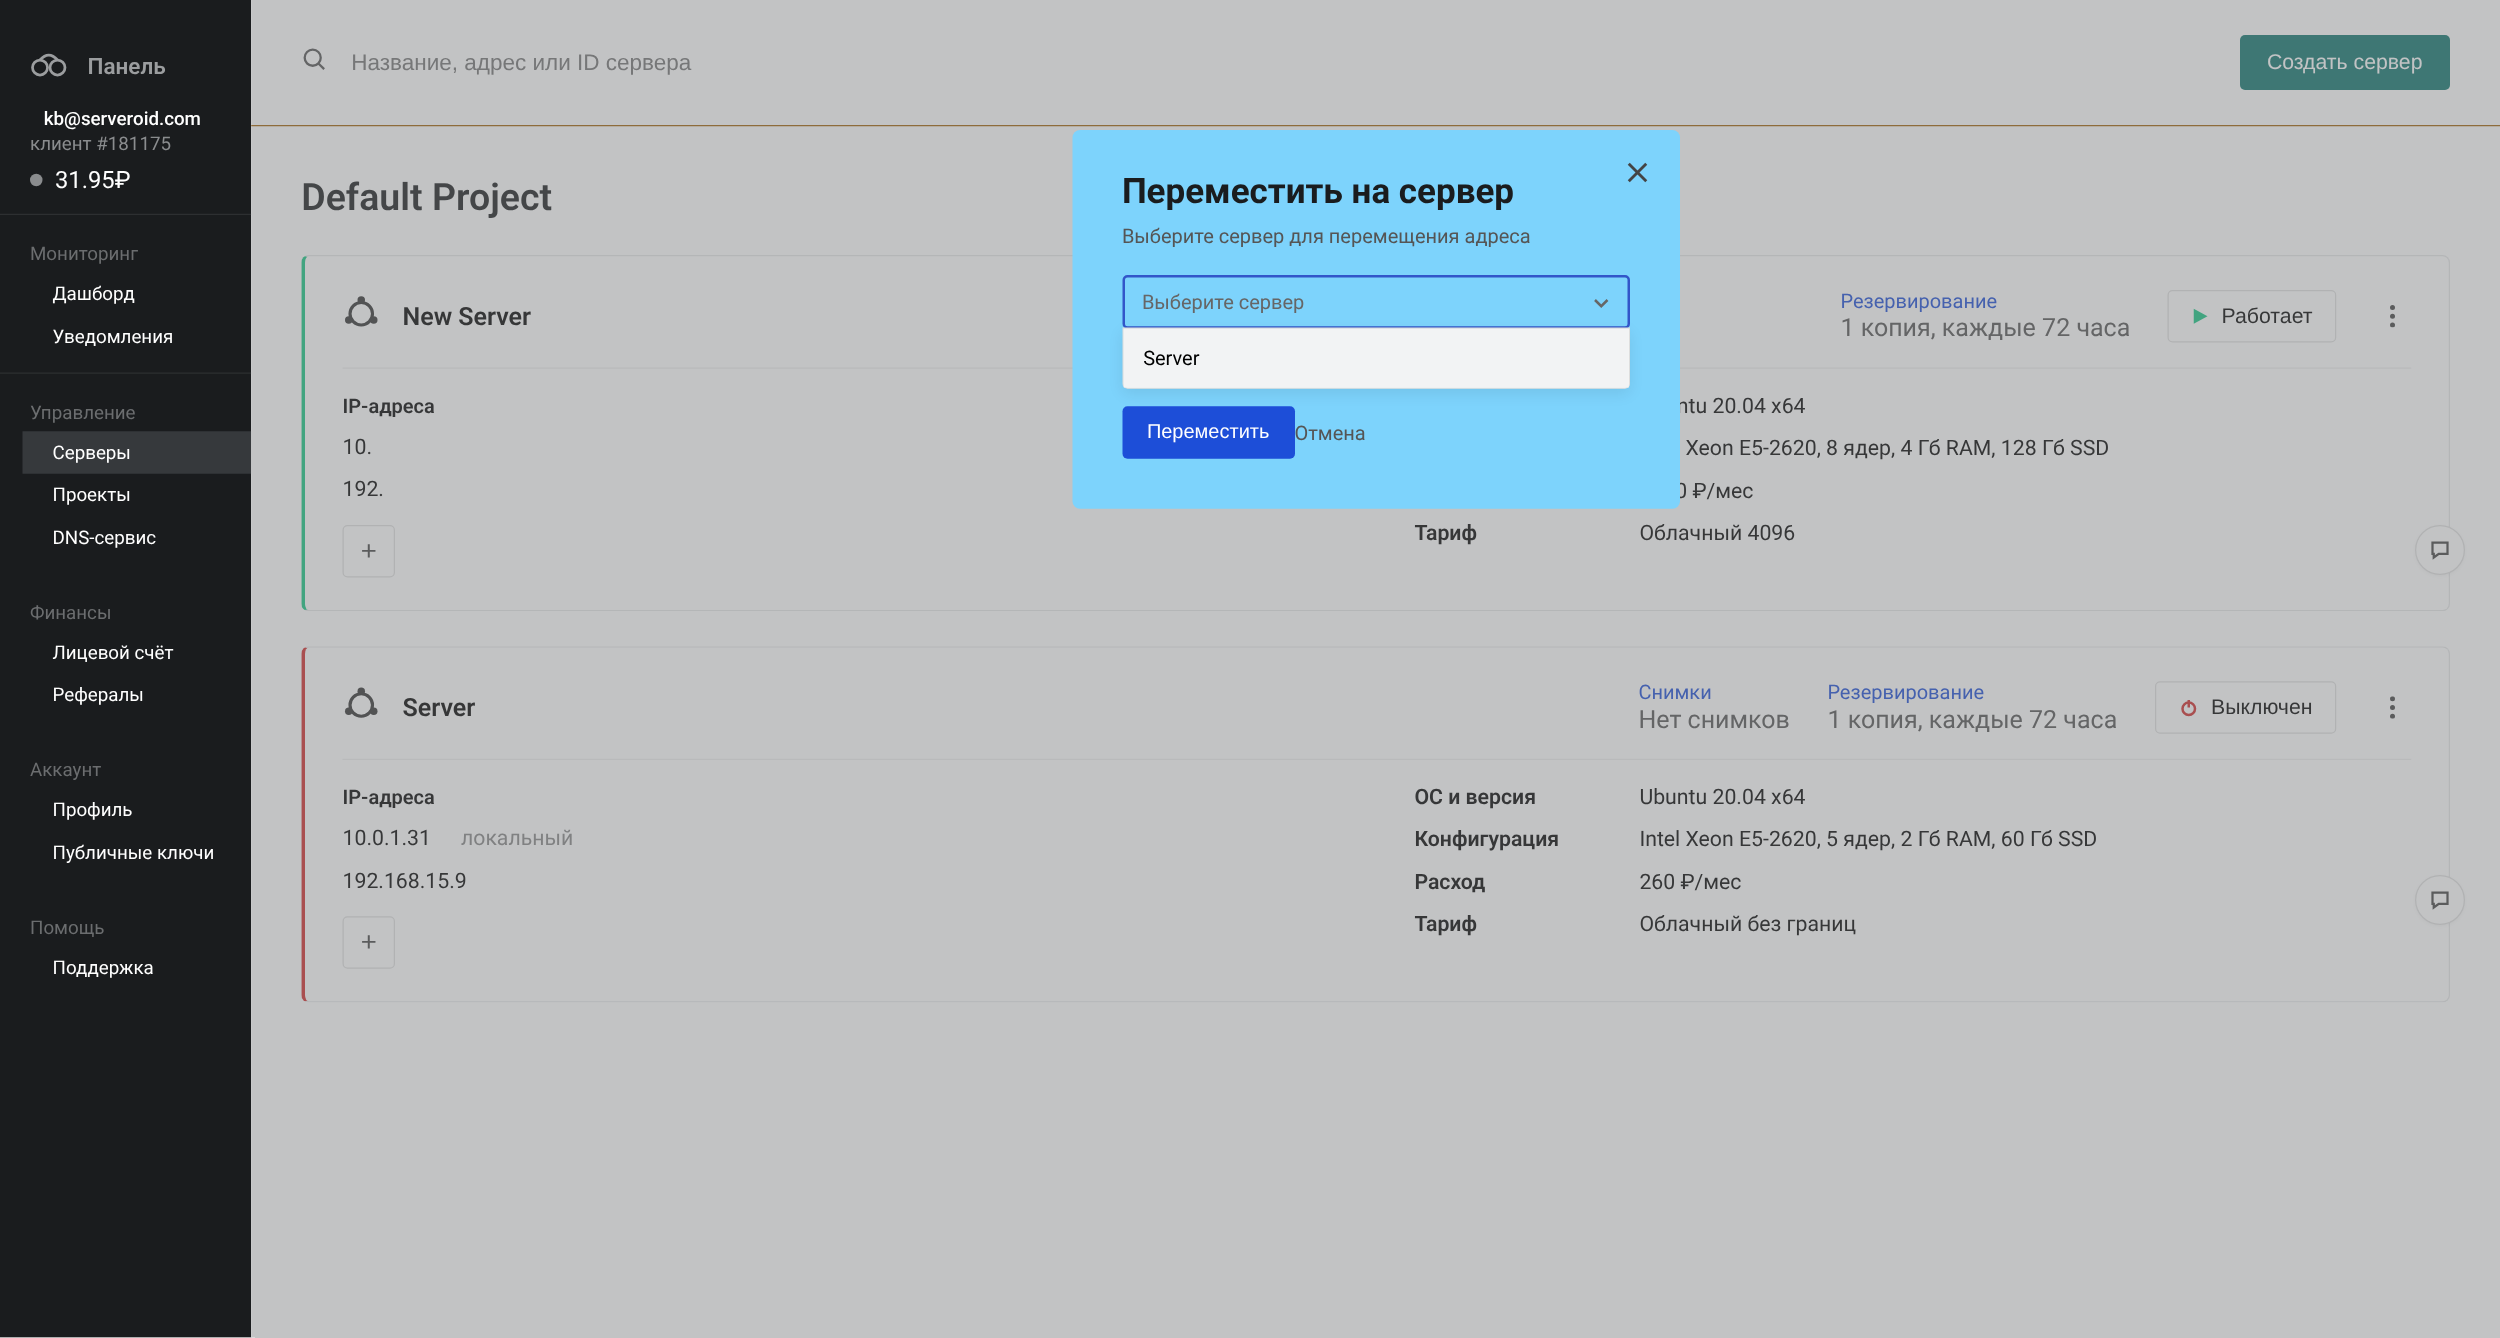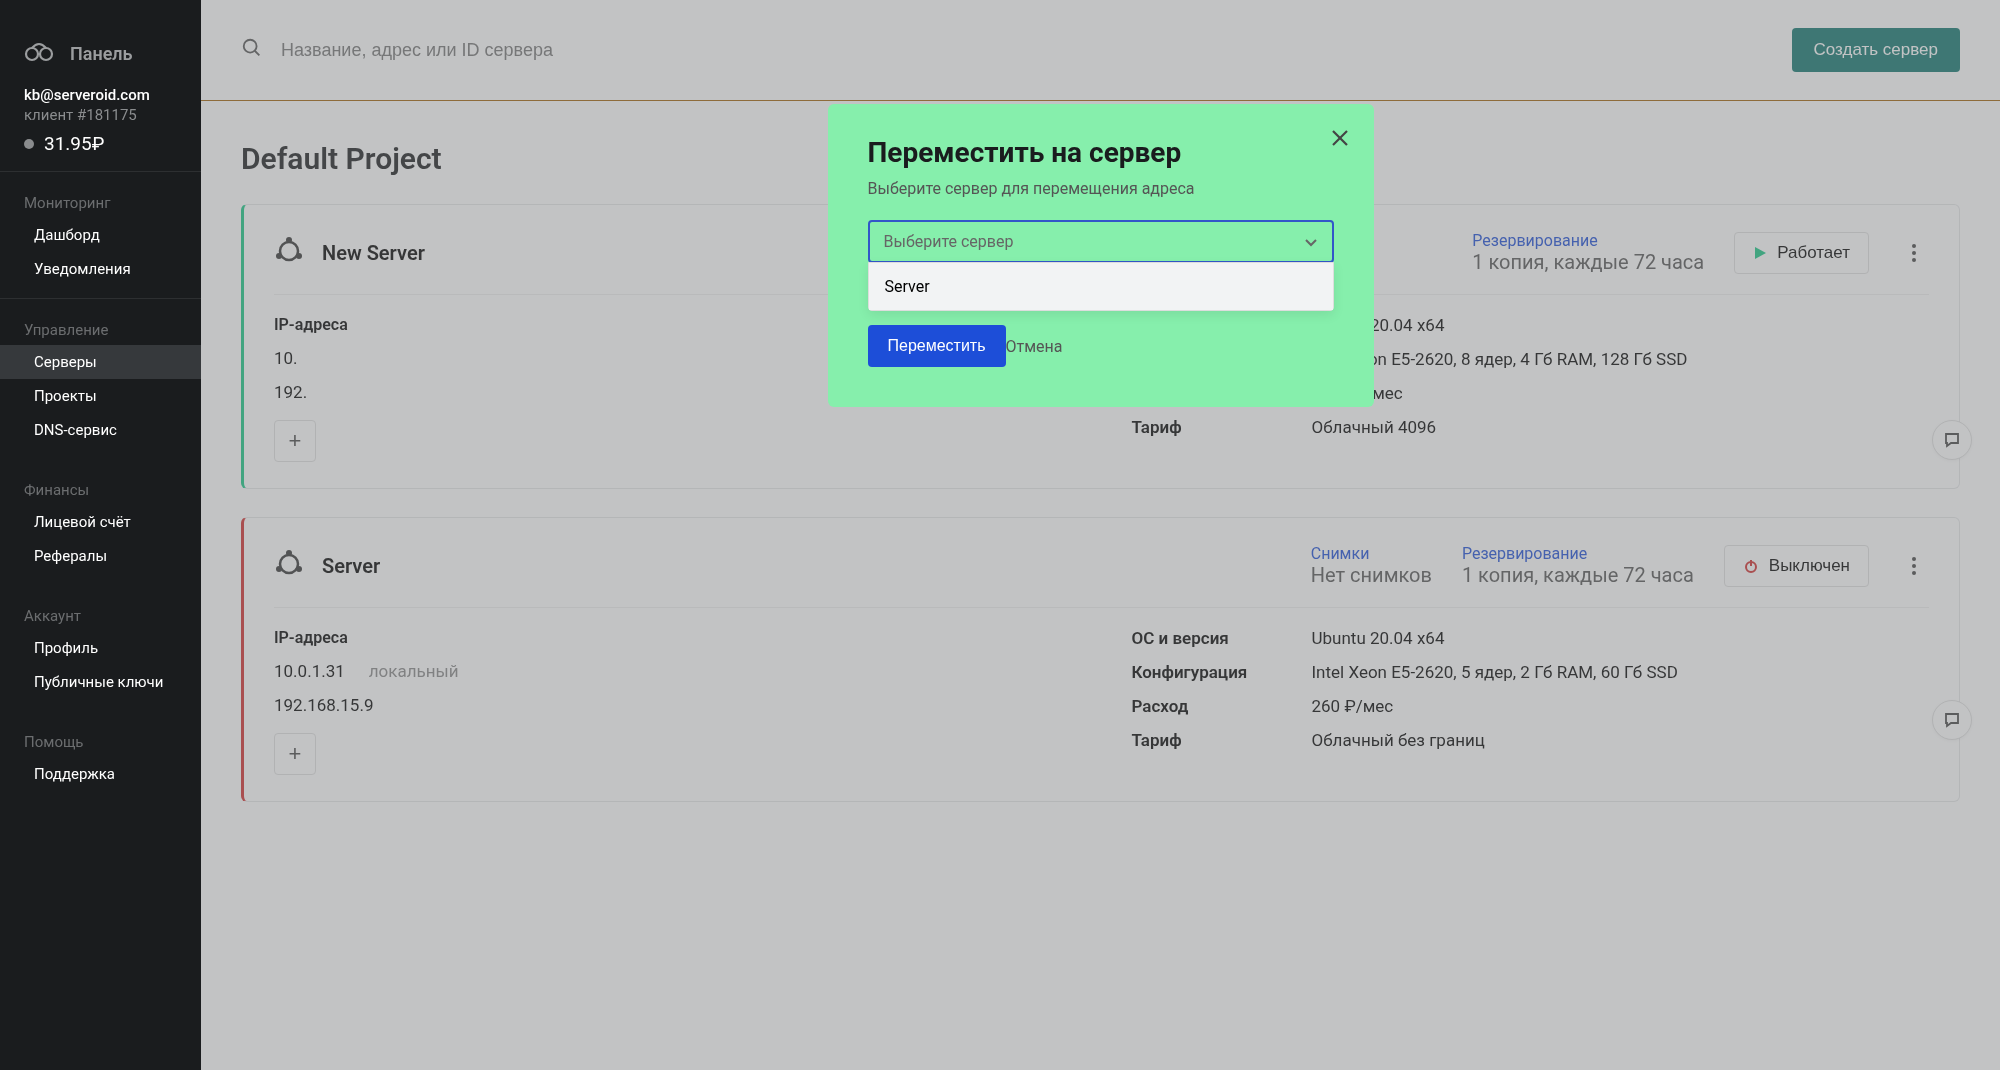--- a/index.html
+++ b/index.html
@@ -5,30 +5,30 @@
 * { margin: 0; padding: 0; box-sizing: border-box; }
 body { font-family: -apple-system, BlinkMacSystemFont, 'Segoe UI', Roboto, sans-serif; background: #fff; overflow: hidden; }
 .app { display: flex; height: 1070px; width: 2000px; position: relative; }
 
 
 .sidebar { width: 201px; background: #1a1c1e; color: #fff; display: flex; flex-direction: column; }
 .sidebar-header { padding: 40px 20px 20px 24px; display: flex; align-items: center; gap: 16px; }
 .logo { width: 30px; height: 22px; }
 .panel-title { color: #9b9d9f; font-size: 18px; font-weight: 600; }
 .user-block { padding: 0 24px 16px 24px; }
-.user-email { font-size: 15px; color: #fff; font-weight: 500; }
+.user-email { font-size: 15px; color: #fff; font-weight: 500; margin-left: 11px; }
 .user-id { font-size: 15px; color: #8a8c8e; margin-top: 2px; }
 .balance { display: flex; align-items: center; gap: 10px; margin-top: 8px; font-size: 19px; }
 .balance-dot { width: 10px; height: 10px; border-radius: 50%; background: #8a8c8e; }
 
 .nav-section { padding: 12px 0; }
 .nav-section-first { border-top: 1px solid #2d2f31; border-bottom: 1px solid #2d2f31; }
 .nav-section + .nav-section { }
 .nav-heading { padding: 10px 24px 6px 24px; color: #6b6d6f; font-size: 15px; }
-.nav-item { padding: 8px 34px; color: #fff; font-size: 15px; cursor: pointer; }
+.nav-item { padding: 8px 24px; color: #fff; font-size: 15px; cursor: pointer; margin-left: 18px; }
 .nav-item.active { background: #36393c; }
 
 
 .main { flex: 1; background: #fff; position: relative; display: flex; flex-direction: column; }
 .topbar { display: flex; align-items: center; padding: 28px 40px 28px 40px; gap: 20px; border-bottom: 1px solid #a16207; }
 .search-wrap { flex: 1; display: flex; align-items: center; gap: 18px; }
 .search-icon { width: 22px; height: 22px; color: #555; }
 .search-input { border: none; outline: none; font-size: 18px; color: #888; flex: 1; background: transparent; }
 .create-btn { background: #0f766e; color: #fff; border: none; padding: 12px 22px; font-size: 17px; font-weight: 500; border-radius: 4px; cursor: pointer; }
 
@@ -57,21 +57,21 @@
 .ip-label { font-size: 16px; font-weight: 600; }
 .ip-row { display: flex; gap: 24px; margin-top: 14px; font-size: 17px; }
 .ip-type { color: #888; }
 .add-btn { border: 1px solid #e0e0e0; border-radius: 4px; width: 42px; height: 42px; display: flex; align-items: center; justify-content: center; margin-top: 18px; cursor: pointer; font-size: 22px; color: #444; background:#fff; }
 
 .spec-row { display: flex; gap: 30px; margin-bottom: 14px; font-size: 17px; }
 .spec-key { width: 150px; font-weight: 600; }
 
 
 .overlay { position: absolute; inset: 0; background: rgba(120,122,124,0.45); display: flex; align-items: flex-start; justify-content: center; padding-top: 104px; z-index: 10; }
-.modal { width: 546px; background: #86efac; border-radius: 6px; padding: 32px 40px 40px 40px; position: relative; }
+.modal { width: 486px; background: #7dd3fc; border-radius: 6px; padding: 32px 40px 40px 40px; position: relative; }
 .modal-close { position: absolute; top: 22px; right: 22px; width: 24px; height: 24px; cursor: pointer; color: #444; }
 .modal-title { font-size: 28px; font-weight: 700; color: #1a1c1e; }
 .modal-sub { font-size: 16px; color: #555; margin-top: 10px; }
 .select-wrap { position: relative; margin-top: 22px; }
 .select-box { border: 2px solid #3256c9; border-radius: 4px; padding: 10px 14px; display: flex; align-items: center; justify-content: space-between; cursor: pointer; font-size: 16px; color: #666; }
 .chev { width: 14px; height: 14px; color: #666; }
 .dropdown { position: absolute; top: 100%; left: 0; right: 0; background: #fff; border: 1px solid #ddd; border-radius: 0 0 4px 4px; box-shadow: 0 4px 12px rgba(0,0,0,0.08); margin-top: -1px; z-index: 2; }
 .dropdown-item { padding: 14px 16px; font-size: 16px; background: #f2f3f4; cursor: pointer; }
 .modal-actions { display: flex; margin-top: 62px; align-items: center; }
 .btn-primary { background: #1d4ed8; color: #fff; border: none; padding: 12px 20px; font-size: 16px; border-radius: 4px; cursor: pointer; }

